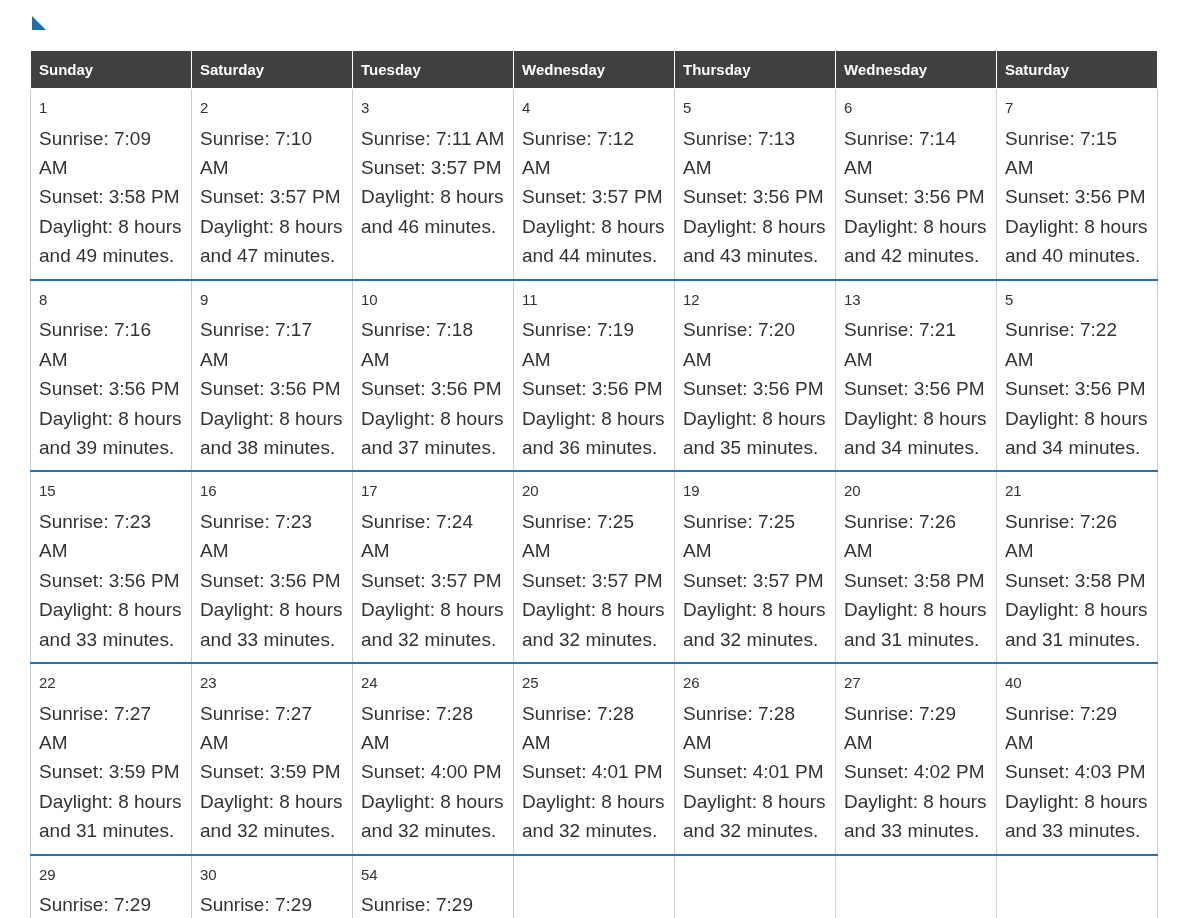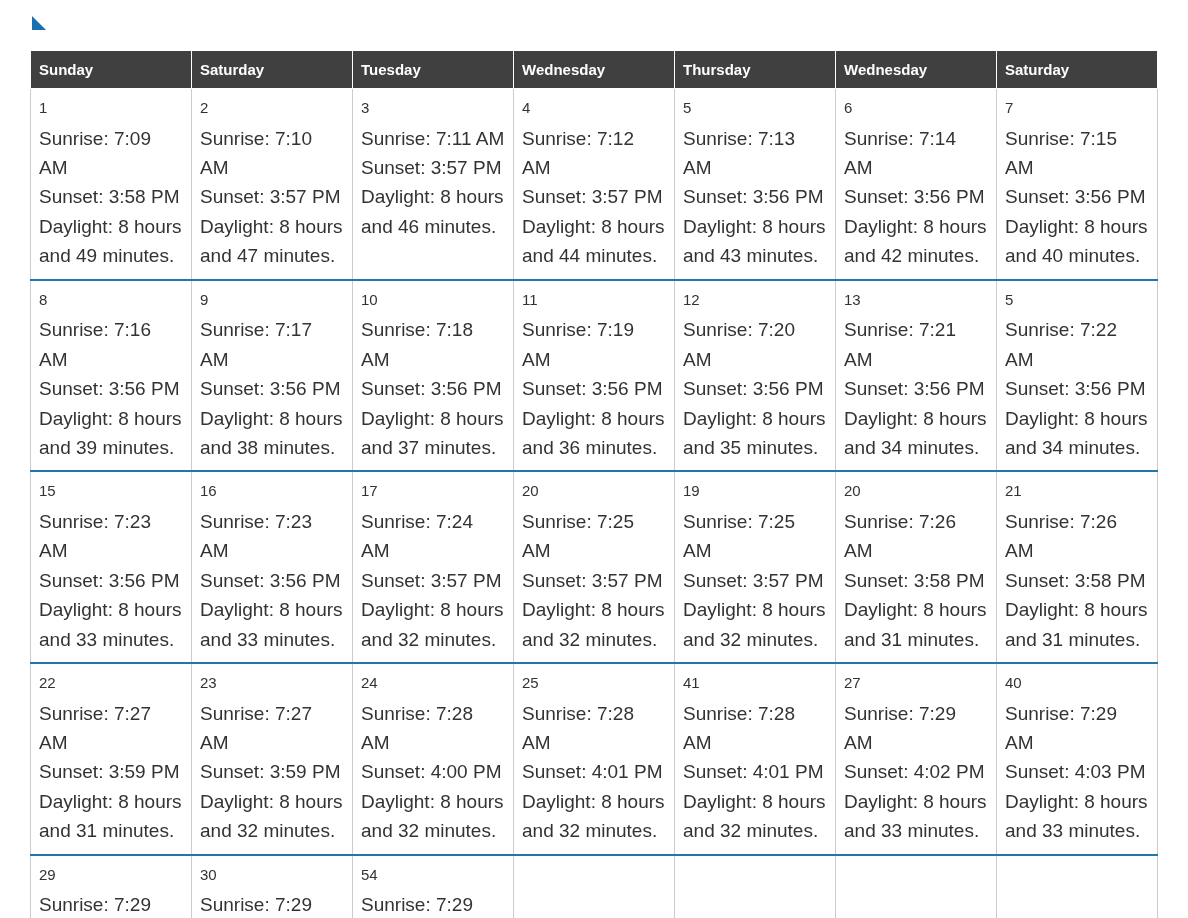--- a/index.html
+++ b/index.html
@@ -160,21 +160,21 @@
         <td><span class="day-num">20</span><span class="day-info">Sunrise: 7:25 AM<br>Sunset: 3:57 PM<br>Daylight: 8 hours and 32 minutes.</span></td>
         <td><span class="day-num">19</span><span class="day-info">Sunrise: 7:25 AM<br>Sunset: 3:57 PM<br>Daylight: 8 hours and 32 minutes.</span></td>
         <td><span class="day-num">20</span><span class="day-info">Sunrise: 7:26 AM<br>Sunset: 3:58 PM<br>Daylight: 8 hours and 31 minutes.</span></td>
         <td><span class="day-num">21</span><span class="day-info">Sunrise: 7:26 AM<br>Sunset: 3:58 PM<br>Daylight: 8 hours and 31 minutes.</span></td>
       </tr>
       <tr>
         <td><span class="day-num">22</span><span class="day-info">Sunrise: 7:27 AM<br>Sunset: 3:59 PM<br>Daylight: 8 hours and 31 minutes.</span></td>
         <td><span class="day-num">23</span><span class="day-info">Sunrise: 7:27 AM<br>Sunset: 3:59 PM<br>Daylight: 8 hours and 32 minutes.</span></td>
         <td><span class="day-num">24</span><span class="day-info">Sunrise: 7:28 AM<br>Sunset: 4:00 PM<br>Daylight: 8 hours and 32 minutes.</span></td>
         <td><span class="day-num">25</span><span class="day-info">Sunrise: 7:28 AM<br>Sunset: 4:01 PM<br>Daylight: 8 hours and 32 minutes.</span></td>
-        <td><span class="day-num">41</span><span class="day-info">Sunrise: 7:28 AM<br>Sunset: 4:01 PM<br>Daylight: 8 hours and 32 minutes.</span></td>
+        <td><span class="day-num">26</span><span class="day-info">Sunrise: 7:28 AM<br>Sunset: 4:01 PM<br>Daylight: 8 hours and 32 minutes.</span></td>
         <td><span class="day-num">27</span><span class="day-info">Sunrise: 7:29 AM<br>Sunset: 4:02 PM<br>Daylight: 8 hours and 33 minutes.</span></td>
         <td><span class="day-num">40</span><span class="day-info">Sunrise: 7:29 AM<br>Sunset: 4:03 PM<br>Daylight: 8 hours and 33 minutes.</span></td>
       </tr>
       <tr>
         <td><span class="day-num">29</span><span class="day-info">Sunrise: 7:29 AM<br>Sunset: 4:03 PM<br>Daylight: 8 hours and 34 minutes.</span></td>
         <td><span class="day-num">30</span><span class="day-info">Sunrise: 7:29 AM<br>Sunset: 4:04 PM<br>Daylight: 8 hours and 35 minutes.</span></td>
         <td><span class="day-num">54</span><span class="day-info">Sunrise: 7:29 AM<br>Sunset: 4:05 PM<br>Daylight: 8 hours and 35 minutes.</span></td>
         <td class="empty"></td>
         <td class="empty"></td>
         <td class="empty"></td>

